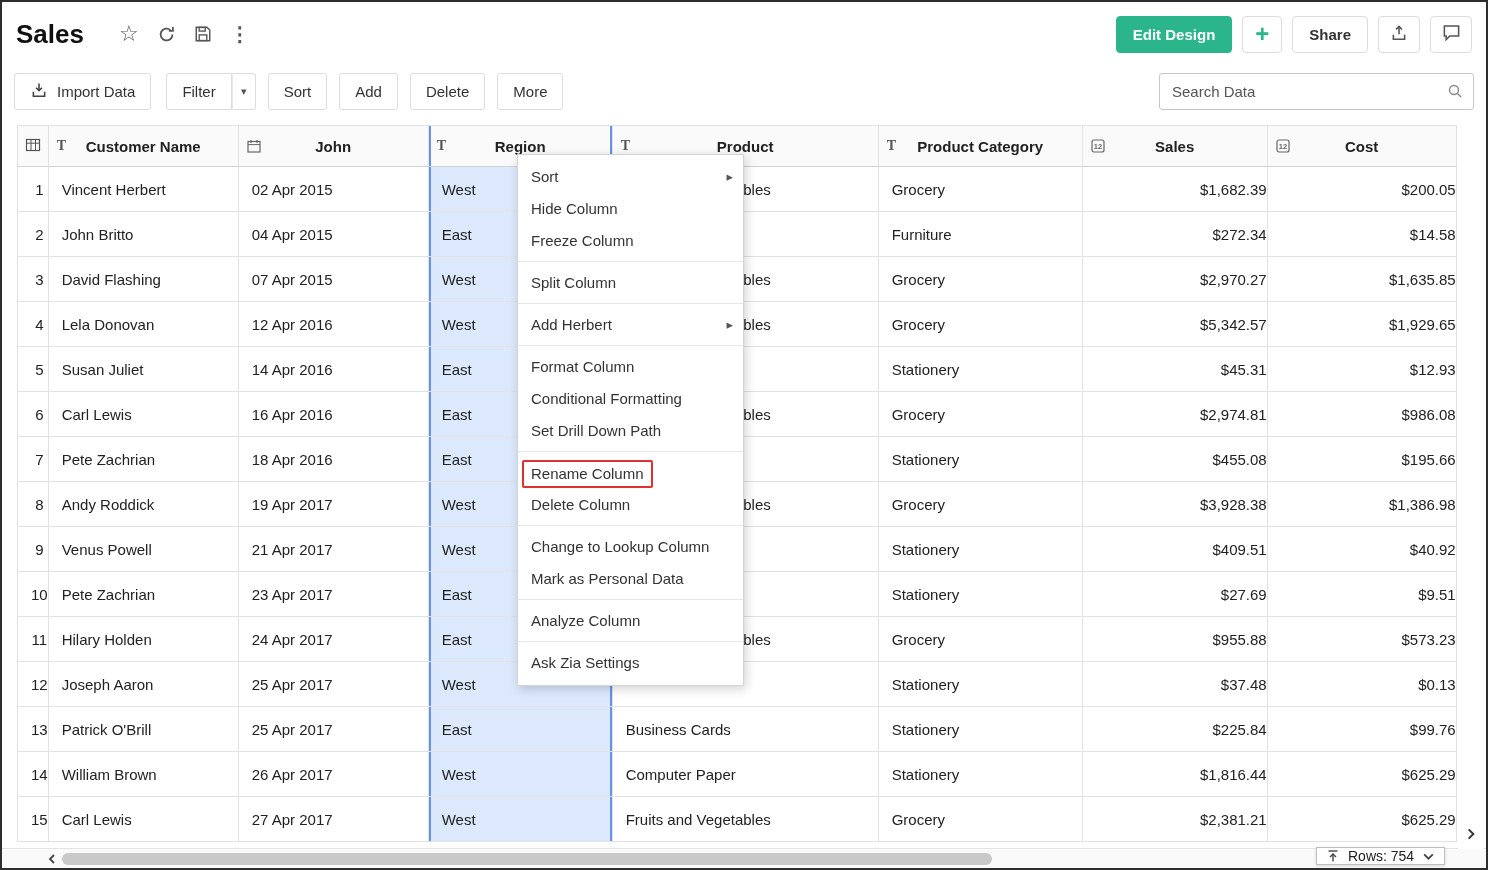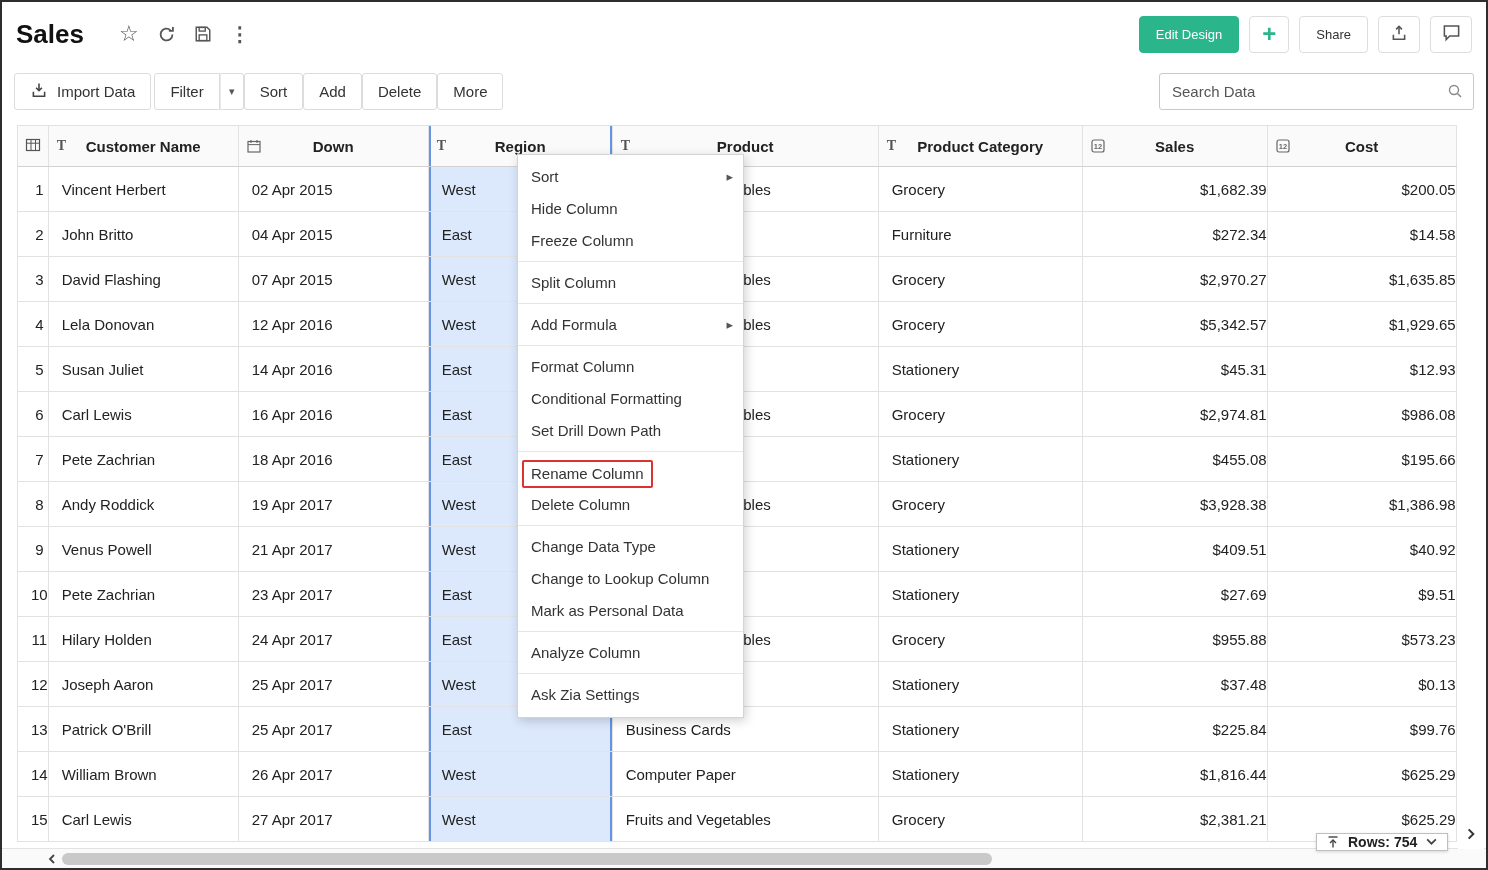--- a/index.html
+++ b/index.html
@@ -6,27 +6,27 @@
   body { margin:0; font-family:"Liberation Sans", sans-serif; background:#fff; }
   #app { position:relative; width:1488px; height:870px; border:2px solid #2e2e2e; background:#fff; overflow:hidden; }
 
   
   .titlebar { position:absolute; top:0; left:0; right:0; height:64px; display:flex; align-items:center; padding:0 14px; }
   .title { font-size:26px; font-weight:bold; color:#111; margin-right:26px; }
   .tb-icon { color:#555; margin:0 9px; cursor:pointer; font-size:19px; display:inline-flex; align-items:center; }
   .star { font-size:22px; }
   .kebab { font-size:20px; font-weight:bold; letter-spacing:1px; }
   .titlebar-right { margin-left:auto; display:flex; align-items:center; gap:10px; }
-  .btn { height:37px; border-radius:4px; font-size:13px; display:inline-flex; align-items:center; justify-content:center; cursor:pointer; background:#fff; border:1px solid #ddd; color:#333; padding:0 16px; }
+  .btn { height:37px; border-radius:4px; font-size:15px; display:inline-flex; align-items:center; justify-content:center; cursor:pointer; background:#fff; border:1px solid #ddd; color:#333; padding:0 16px;font-weight:bold; }
   .btn-green { background:var(--accent-green,#2BB58B); border:1px solid var(--accent-green,#2BB58B); color:#fff; }
   .btn-plus { width:40px; padding:0; color:var(--accent-green,#2BB58B); font-size:24px; font-weight:bold; }
   .btn-iconic { width:42px; padding:0; }
 
   
-  .toolbar { position:absolute; top:68px; left:0; right:0; height:42px; display:flex; align-items:center; padding:0 12px; }
+  .toolbar { position:absolute; top:68px; left:0; right:0; height:42px; display:flex; align-items:center; padding:0 12px; gap:12px; }
   .tbtn { height:37px; border:1px solid #dcdcdc; border-radius:3px; background:#fff; font-size:15px; color:#333; padding:0 15px; display:inline-flex; align-items:center; gap:9px; cursor:pointer; }
   .filter-group { display:inline-flex; margin-left:3px;justify-content:center; }
   .filter-main { border-radius:3px 0 0 3px; }
   .filter-caret { width:24px; padding:0; border-left:1px solid #e8e8e8; border-radius:0 3px 3px 0; justify-content:center; font-size:11px; color:#555; }
   .search-box { margin-left:auto; width:315px; height:37px; border:1px solid #c9c9c9; border-radius:3px; display:flex; align-items:center; padding:0 10px; background:#fff; }
   .search-box input { border:none; outline:none; flex:1; font-size:15px; font-family:inherit; color:#1d4ed8; background:transparent; }
   .search-box input::placeholder { color:#555; opacity:1; }
 
   
   .datatable { position:absolute; top:123px; left:15px; border-collapse:collapse; table-layout:fixed; background:#fff; z-index:5; }
@@ -45,21 +45,21 @@
   .context-menu { position:absolute; left:515px; top:152px; width:227px; background:#fff; border:1px solid #d4d4d4; box-shadow:2px 3px 10px rgba(0,0,0,0.18); padding:6px 0 6px 0; z-index:50; }
   .menu-item { height:32px; line-height:32px; padding-left:13px; font-size:15px; color:#333; position:relative; cursor:pointer; }
   .sub-arrow { position:absolute; right:10px; top:0; font-size:13px; color:#555; }
   .menu-divider { border-top:1px solid #e6e6e6; margin:4px 0 5px 0; height:0; }
   .menu-item.highlighted .lbl { display:inline-block; border:2px solid var(--hl-red,#E03131); border-radius:2px; padding:2px 7px; margin-left:-9px; line-height:20px; vertical-align:middle; }
 
   
   .hscroll { position:absolute; left:0; right:0; top:846px; height:20px; background:#fafafa; border-top:1px solid #e3e3e3; z-index:8; }
   .hs-arrow-left { position:absolute; left:42px; top:2px; width:16px; height:16px; display:flex; align-items:center; justify-content:center; cursor:pointer; }
   .hs-thumb { position:absolute; left:60px; top:4px; width:930px; height:12px; background:#c9c9c9; border-radius:6px; cursor:grab; }
-  .rows-widget { position:absolute; left:1305px; top:816px; height:47px; display:flex; align-items:center; z-index:60;font-weight:bold; }
+  .rows-widget { position:absolute; left:1305px; top:816px; height:47px; display:flex; align-items:flex-end; z-index:60; }
   .rw-tab { width:9px; background:#454545; border-radius:3px 0 0 3px; cursor:pointer; }
   .rw-body { background:#fff; border:1px solid #bfbfbf; display:flex; align-items:center; gap:8px; padding:0 9px; font-size:14px; color:#222; box-shadow:0 1px 3px rgba(0,0,0,0.15); }
   .rw-label { font-size:14px; color:#222; }
   .right-chevron { position:absolute; left:1456px; top:817px; width:26px; height:30px; display:flex; align-items:center; justify-content:center; z-index:60; background:#fff; cursor:pointer; }
   .icon-btn { display:inline-flex; align-items:center; justify-content:center; cursor:pointer; }
 </style>
 </head>
 <body>
 
 <div id="app">
@@ -164,21 +164,21 @@
             <span class="col-label">Customer Name</span>
      </th>
           <th class="">
        <span class="th-type-icon">
               <svg width="14" height="14" viewBox="0 0 14 14">
                 <rect x="1" y="2.5" width="12" height="10.5" fill="none" stroke="#666" stroke-width="1.2"></rect>
                 <path d="M1 5.6h12" stroke="#666" stroke-width="1"></path>
                 <path d="M4 1v3M10 1v3" stroke="#666" stroke-width="1.2"></path>
               </svg>
             </span>
-            <span class="col-label">Down</span>
+            <span class="col-label">John</span>
      </th>
           <th class="sel-head">
        <span class="th-type-icon ticon">T</span>
             <span class="col-label">Region</span>
      </th>
           <th class="">
        <span class="th-type-icon ticon">T</span>
             <span class="col-label">Product</span>
      </th>
           <th class="">
@@ -372,21 +372,21 @@
               <span class="lbl">Freeze Column</span>
               
             </div>
       <div class="menu-divider"></div>
       <div class="menu-item ">
               <span class="lbl">Split Column</span>
               
             </div>
       <div class="menu-divider"></div>
       <div class="menu-item ">
-              <span class="lbl">Add Formula</span>
+              <span class="lbl">Add Herbert</span>
               <span class="sub-arrow">▸</span>
             </div>
       <div class="menu-divider"></div>
       <div class="menu-item ">
               <span class="lbl">Format Column</span>
               
             </div>
       <div class="menu-item ">
               <span class="lbl">Conditional Formatting</span>
               
@@ -398,24 +398,20 @@
       <div class="menu-divider"></div>
       <div class="menu-item highlighted">
               <span class="lbl">Rename Column</span>
               
             </div>
       <div class="menu-item ">
               <span class="lbl">Delete Column</span>
               
             </div>
       <div class="menu-divider"></div>
-      <div class="menu-item ">
-              <span class="lbl">Change Data Type</span>
-              
-            </div>
       <div class="menu-item ">
               <span class="lbl">Change to Lookup Column</span>
               
             </div>
       <div class="menu-item ">
               <span class="lbl">Mark as Personal Data</span>
               
             </div>
       <div class="menu-divider"></div>
       <div class="menu-item ">

